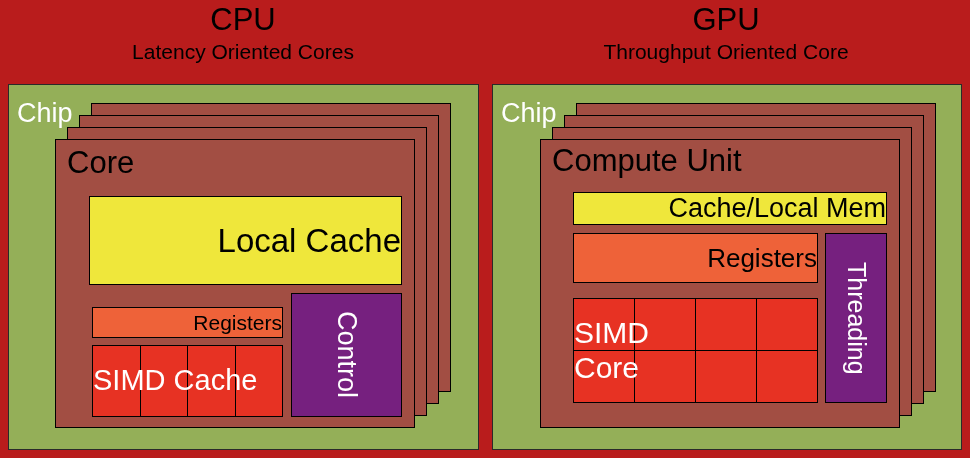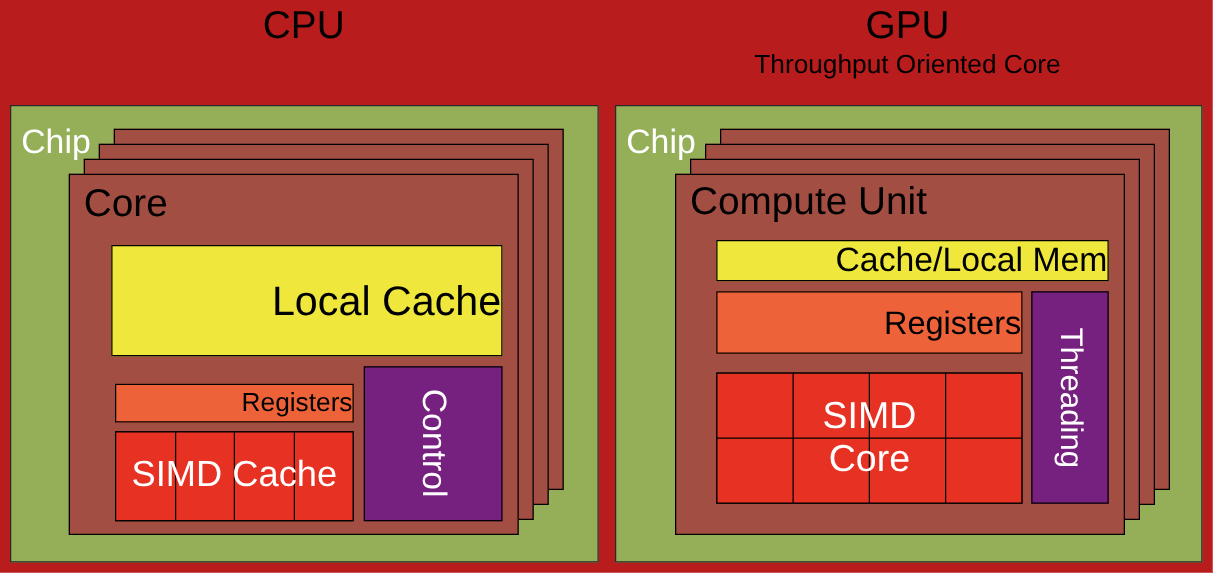--- a/index.html
+++ b/index.html
@@ -21,29 +21,30 @@
          align-items: center; justify-content: flex-end; color: #000; }
 
   .vbox { position: absolute; border: 1px solid #000; display: flex;
           align-items: center; justify-content: center; }
   .vtext { writing-mode: vertical-rl; color: #fff; }
 
   .simd-grid { position: absolute; border: 1px solid #000; display: grid;
                gap: 1px; background: #000; }
   .simd-grid .cell { width: 100%; height: 100%; }
   .simd-overlay { position: absolute; inset: 0; display: flex; flex-direction: column;
-                  align-items: center; justify-content: center; color: #fff;
+                  align-items: flex-start; justify-content: center; color: #fff;
                   line-height: 1.15; pointer-events: none; }
 </style>
 </head>
 <body>
 
 <div id="canvas" style="background-color: #b91c1c;">
 
   <div class="title" style="left:0; top:2px;  width:486px">CPU</div>
+  <div class="subtitle" style="left:0; top:40px; width:486px">Latency Oriented Cores</div>
   <div class="title" style="left:486px; top:2px;  width:480px">GPU</div>
   <div class="subtitle" style="left:486px; top:40px; width:480px">Throughput Oriented Core</div>
 
   <div class="chip" style="left: 8px; top: 84px; width: 471px; height: 366px; background-color: rgb(148, 175, 88);">
     <div class="chip-label">Chip</div>
   </div>
 
   <div class="layer" style="left: 91px; top: 103px; background-color: rgb(162, 78, 67);"></div>
   <div class="layer" style="left: 79px; top: 115px; background-color: rgb(162, 78, 67);"></div>
   <div class="layer" style="left: 67px; top: 127px; background-color: rgb(162, 78, 67);"></div>

